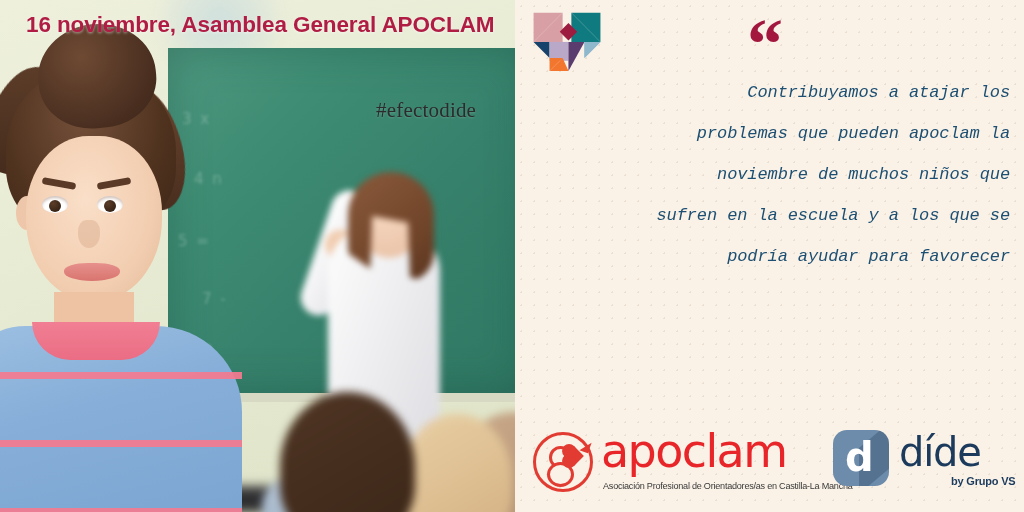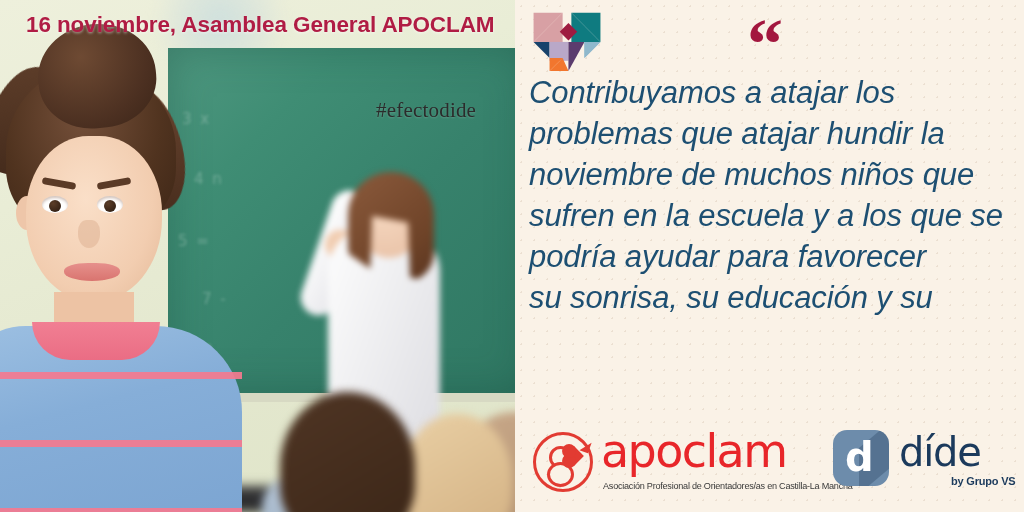--- a/index.html
+++ b/index.html
@@ -171,24 +171,24 @@
 
   .bigquote {
     position:absolute; left:232px; top:8px;
     font-family:"Liberation Serif", serif;
     font-size:72px; font-weight:bold; color:#a3173f;
     line-height:1;
   }
 
   .quote-text {
     position:absolute; left:14px; right:14px; top:72px;
-    text-align:left;
-    font-family:Liberation Sans, sans-serif;
+    text-align:right;
+    font-family:Liberation Mono, monospace;
     font-style:italic;
-    font-size:31px;
+    font-size:17px;
     line-height:41px;
     color:#1d4f72;
     letter-spacing:-.1px;
   }
   .quote-text .ln { display:block; white-space:nowrap; }
 
   
   .logos {
     position:absolute; left:0; right:0; bottom:8px; height:86px;
   }
@@ -334,25 +334,24 @@
       <polygon points="56,8 56,48 96,48" fill="#0f7b80"></polygon>
       <polygon points="96,48 74,48 74,70" fill="#8fb8cc"></polygon>
       <polygon points="74,48 96,48 74,70" fill="#8fb8cc"></polygon>
       <polygon points="52,22 64,34 52,46 40,34" fill="#9e1b40"></polygon>
     </svg>
 
     <div class="bigquote">“</div>
 
     <div class="quote-text">
       <span class="ln">Contribuyamos a atajar los</span>
-      <span class="ln">problemas que atajar hundir la</span>
+      <span class="ln">problemas que pueden apoclam la</span>
       <span class="ln">noviembre de muchos niños que</span>
       <span class="ln">sufren en la escuela y a los que se</span>
       <span class="ln">podría ayudar para favorecer</span>
-      <span class="ln">su sonrisa, su educación y su</span>
     </div>
 
     <div class="logos">
 
       <div class="apoclam">
         <div class="ap-mark">
           <div class="b1"></div>
           <div class="b2"></div>
           <div class="ap-heart"></div>
           <div class="ap-arrow"></div>

